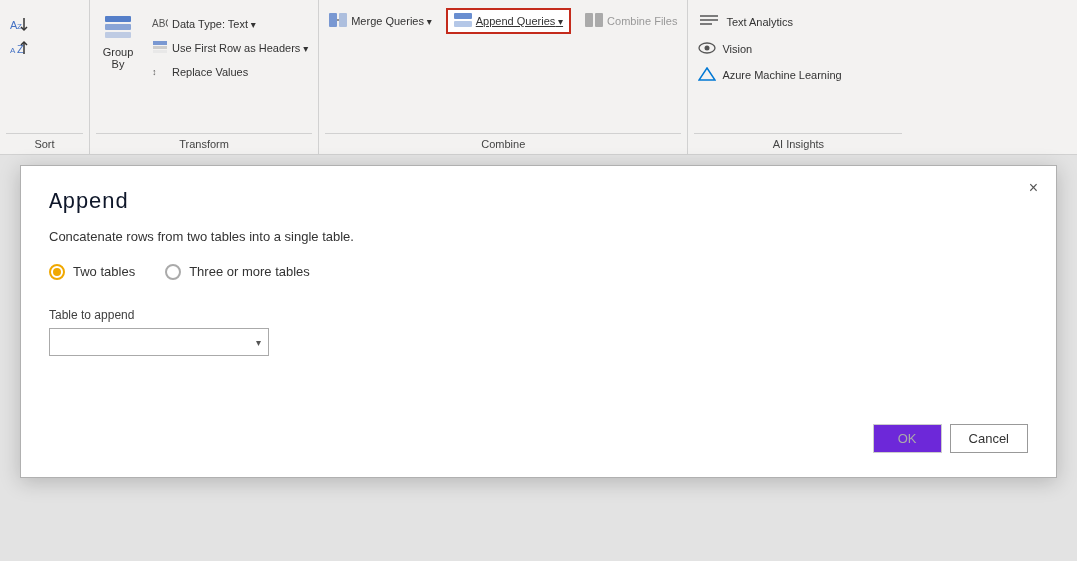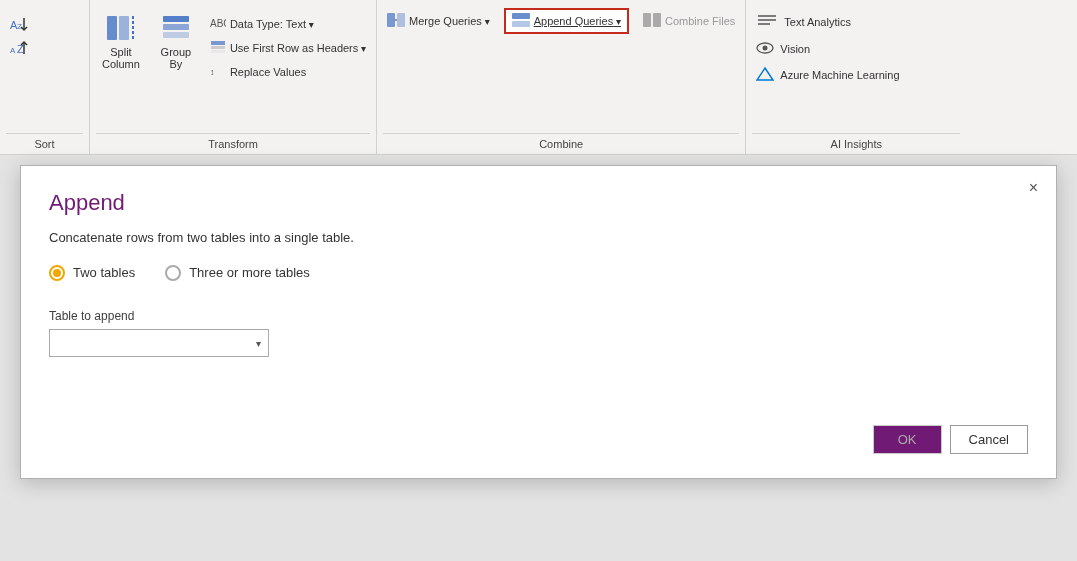--- a/index.html
+++ b/index.html
@@ -213,22 +213,23 @@
       cursor: pointer;
       font-size: 16px;
       color: #555;
       line-height: 1;
       padding: 4px 6px;
     }
 
     .dialog-title {
       font-size: 22px;
       font-weight: 300;
-      color: #701a75;
+      color: #0f172a;
       margin-bottom: 14px;
+      font-family: Liberation Mono, monospace;
     }
 
     .dialog-subtitle {
       font-size: 13px;
       color: #333;
       margin-bottom: 20px;
     }
 
     .radio-group {
       display: flex;
@@ -302,21 +303,21 @@
     }
 
     .dialog-footer {
       display: flex;
       justify-content: flex-end;
       gap: 8px;
       padding-top: 8px;
     }
 
     .btn-ok {
-      background: #701a75;
+      background: #6d28d9;
       border: 1px solid #ccc;
       padding: 6px 24px;
       font-size: 13px;
       cursor: pointer;
       color: #aaa;
     }
 
     .btn-cancel {
       background: #fff;
       border: 1px solid #999;
@@ -356,29 +357,20 @@
             </svg>
           </span>
         </button>
       </div>
     </div>
     <div class="ribbon-group-label">Sort</div>
   </div>
 
   <div class="ribbon-group transform-group" style="min-width:220px;">
     <div class="ribbon-group-content transform-top">
-      <button class="big-btn">
-        <svg class="big-icon" viewBox="0 0 32 32" xmlns="http://www.w3.org/2000/svg">
-          <rect x="2" y="4" width="10" height="24" rx="1" fill="#4472c4" opacity="0.8"></rect>
-          <rect x="14" y="4" width="10" height="24" rx="1" fill="#4472c4" opacity="0.5"></rect>
-          <line x1="28" y1="4" x2="28" y2="28" stroke="#4472c4" stroke-width="2" stroke-dasharray="3,2"></line>
-        </svg>
-        <span style="white-space:pre;text-align:center;font-size:11px;">Split
-Column</span>
-      </button>
       <button class="big-btn">
         <svg class="big-icon" viewBox="0 0 32 32">
           <rect x="3" y="4" width="26" height="6" rx="1" fill="#4472c4" opacity="0.9"></rect>
           <rect x="3" y="12" width="26" height="6" rx="1" fill="#4472c4" opacity="0.6"></rect>
           <rect x="3" y="20" width="26" height="6" rx="1" fill="#4472c4" opacity="0.3"></rect>
         </svg>
         <span style="white-space:pre;text-align:center;font-size:11px;">Group
 By</span>
       </button>
       <div class="transform-right">

